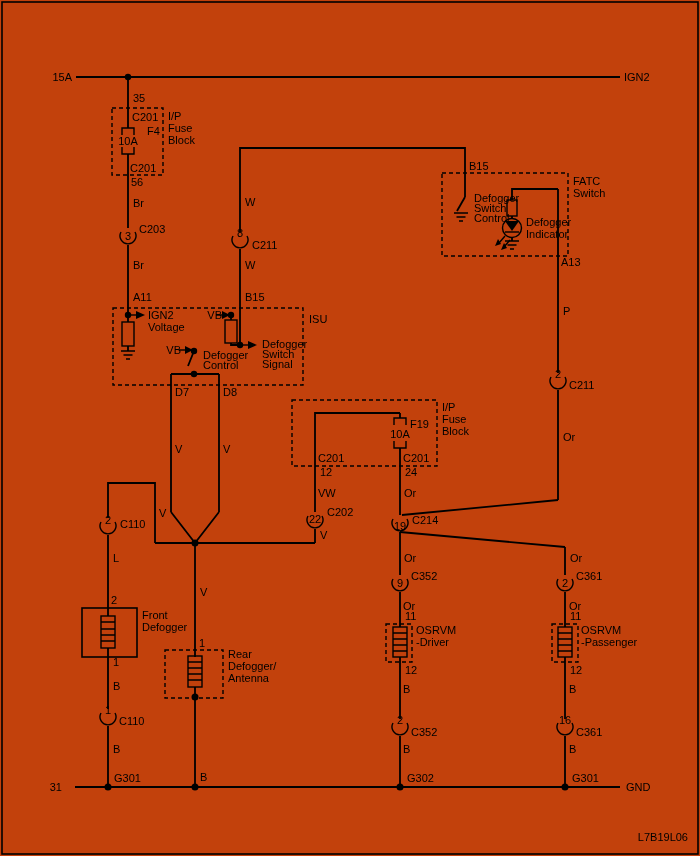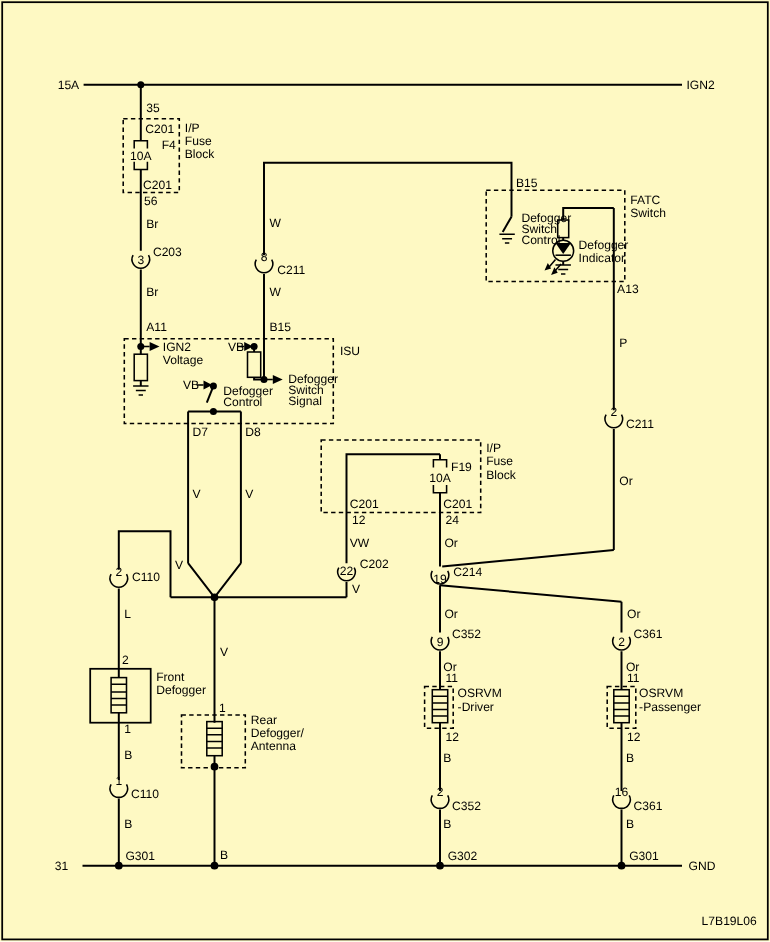--- a/index.html
+++ b/index.html
@@ -1,16 +1,16 @@
 <!DOCTYPE html>
 <html><head>
 <meta charset="utf-8">
 <style>
   html,body{margin:0;padding:0;background:#fff;}
-  #stage{width:700px;height:856px;position:relative;background:#fef9c3;}
+  #stage{width:700px;height:856px;position:relative;background:#c2410c;}
   svg{display:block;}
   .wire{stroke:#000;stroke-width:1.8;fill:none;}
   .thin{stroke:#000;stroke-width:1.4;fill:none;}
   .boxd{fill:none;stroke:#000;stroke-width:1.4;stroke-dasharray:4 3;}
   .boxs{fill:none;stroke:#000;stroke-width:1.6;}
   .dot{fill:#000;stroke:none;}
   .arr{fill:#000;stroke:none;}
   .t{font-family:"Liberation Sans",sans-serif;font-size:11px;fill:#000;}
   .m{text-anchor:middle;}
   .e{text-anchor:end;}

